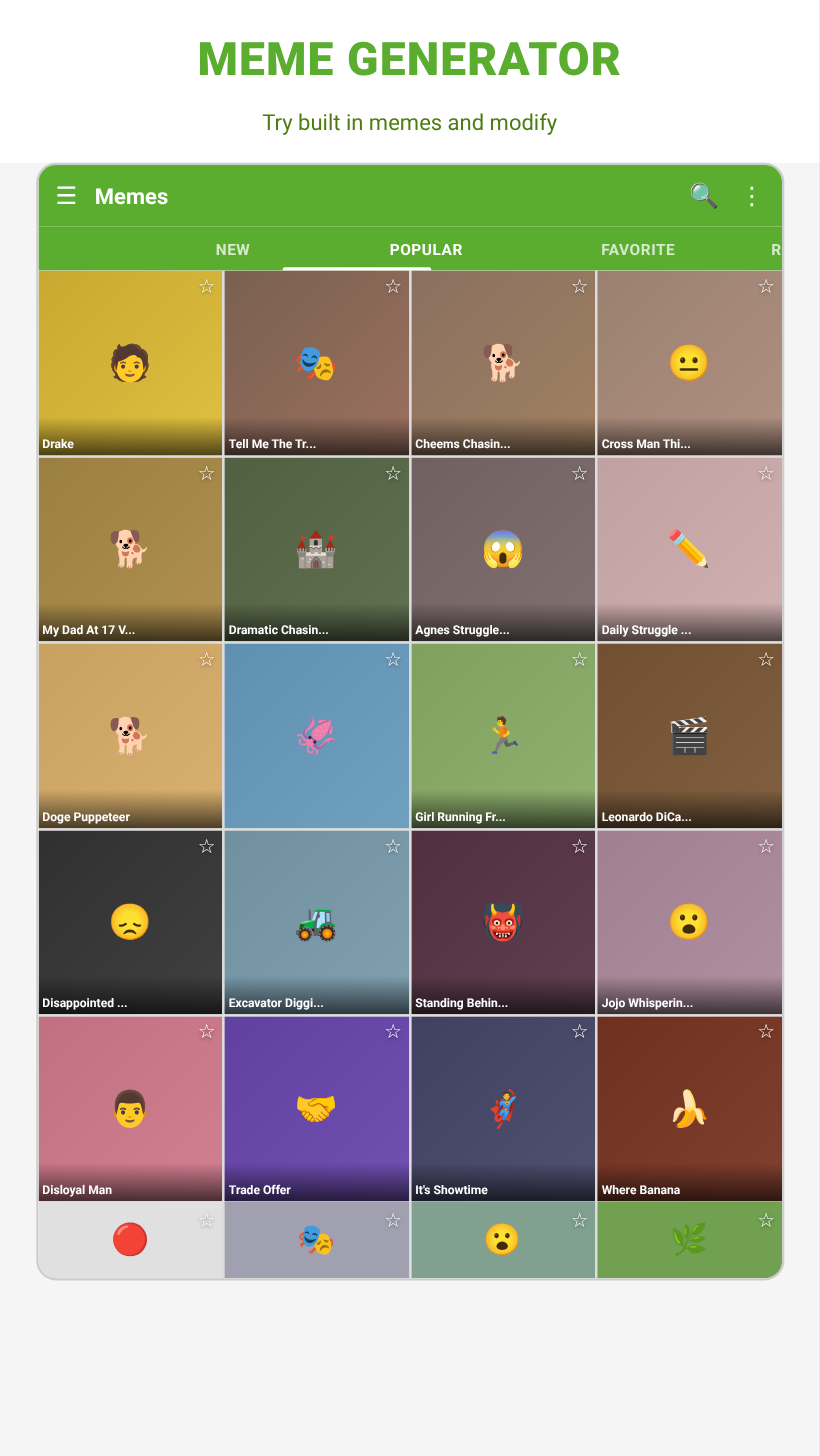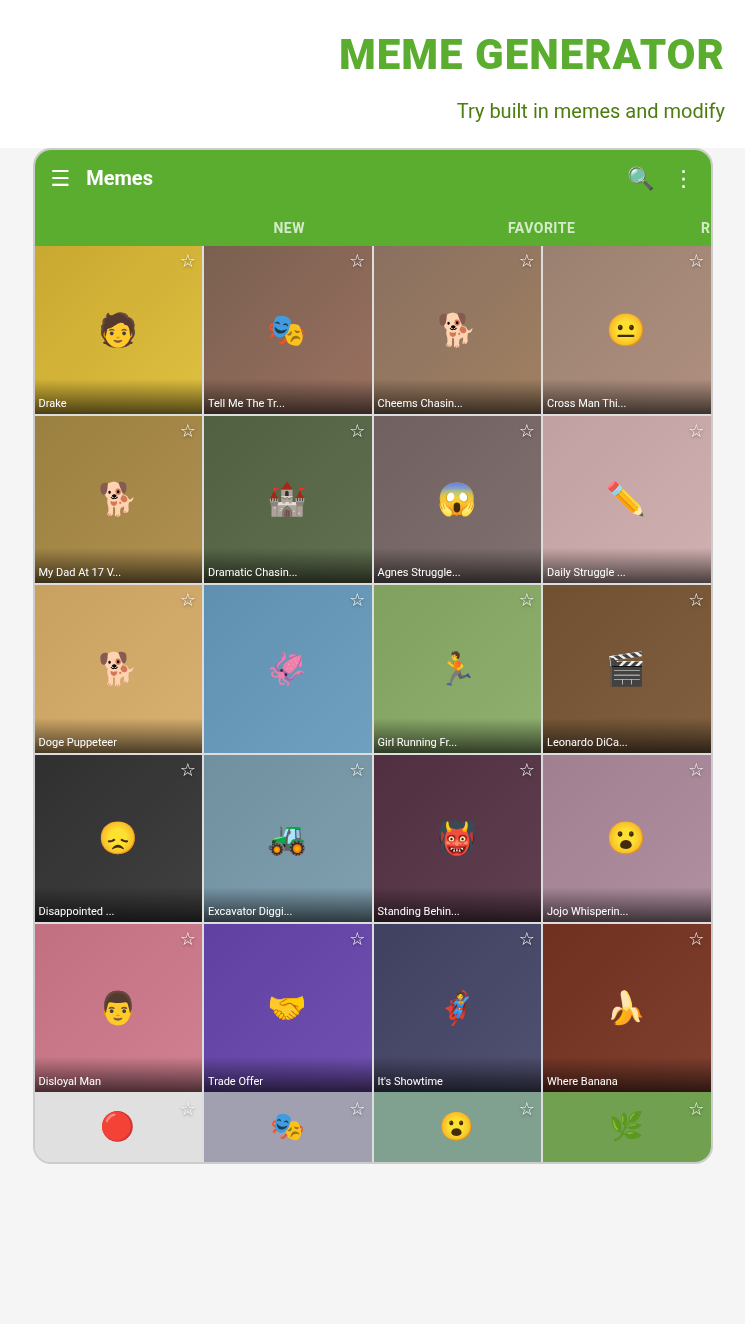--- a/index.html
+++ b/index.html
@@ -7,21 +7,21 @@
       width: 745px;
       min-height: 1324px;
       background: #f5f5f5;
       font-family: 'Roboto', Arial, sans-serif;
       overflow-x: hidden;
     }
 
     
     .app-promo {
       background: #ffffff;
-      text-align: right;
+      text-align: center;
       padding: 30px 20px 25px;
     }
     .app-promo h1 {
       color: #5aad2f;
       font-size: 42px;
       font-weight: 900;
       letter-spacing: 1px;
       text-transform: uppercase;
     }
     .app-promo p {
@@ -134,21 +134,21 @@
 
     .meme-label {
       position: absolute;
       bottom: 0;
       left: 0;
       right: 0;
       background: linear-gradient(transparent, rgba(0,0,0,0.65));
       color: #fff;
       font-size: 11px;
       padding: 18px 4px 4px;
-      font-weight: 400;
+      font-weight: 700;
     }
 
     .meme-star {
       position: absolute;
       top: 6px;
       right: 6px;
       color: white;
       font-size: 18px;
       line-height: 1;
       text-shadow: 0 1px 3px rgba(0,0,0,0.5);
@@ -198,20 +198,23 @@
     <div class="toolbar-icons">
       <span class="toolbar-icon">🔍</span>
       <span class="toolbar-icon">⋮</span>
     </div>
   </div>
 
   <div class="tabs">
     <div class="tab">
       <span>NEW</span>
     </div>
+    <div class="tab active">
+      <span>POPULAR</span>
+    </div>
     <div class="tab">
       <span>FAVORITE</span>
     </div>
     <div class="tab tab-r">
       <span>R</span>
     </div>
   </div>
 
   <div class="meme-grid" id="meme-grid">
   <div class="meme-item">

